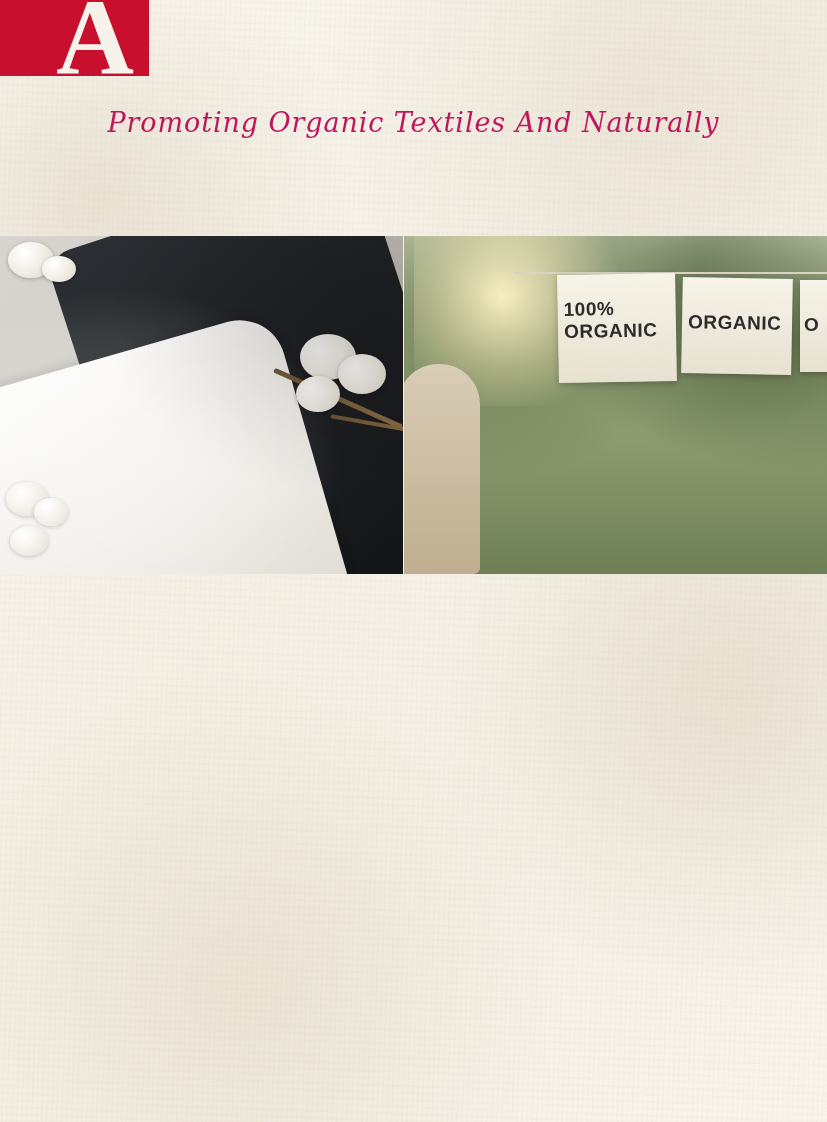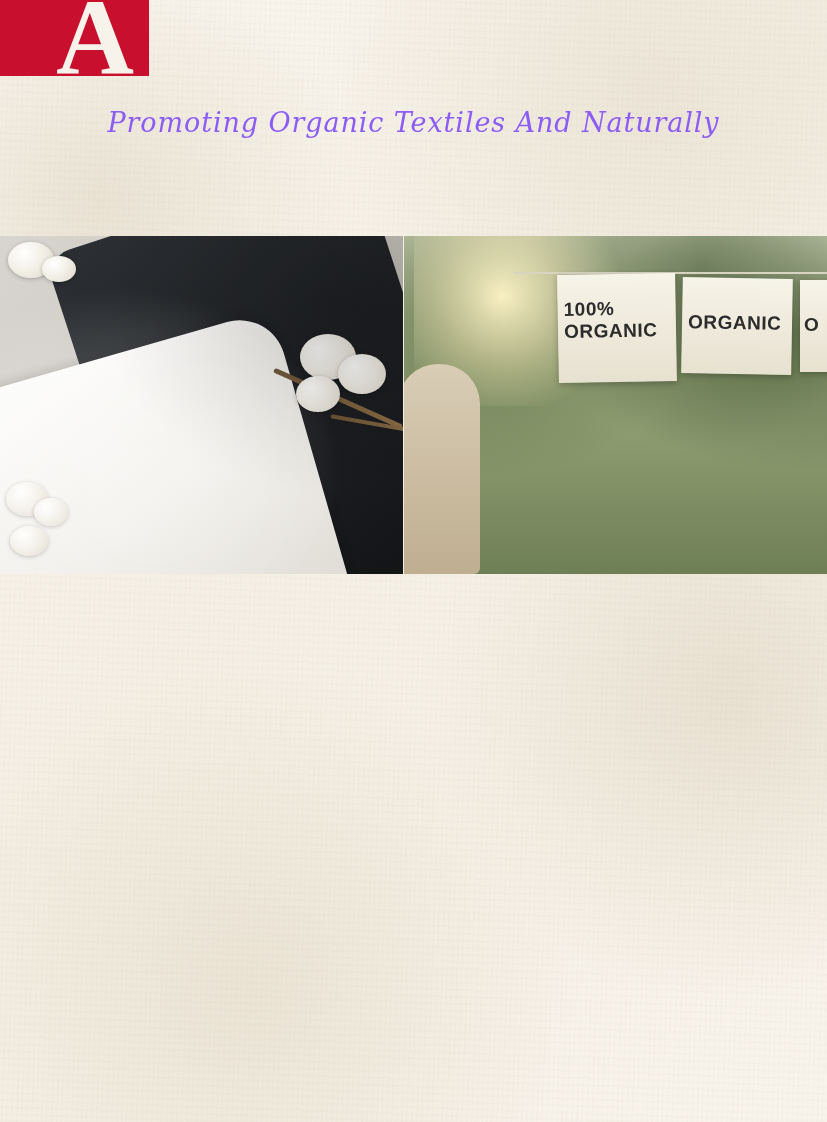--- a/index.html
+++ b/index.html
@@ -77,21 +77,21 @@
     left: 0;
     top: 98px;
     width: 827px;
     text-align: center;
     z-index: 3;
   }
   .title-line {
     font-family: "DejaVu Serif", serif;
     font-style: italic;
     font-size: 27px;
-    color: #8b5cf6;
+    color: #be185d;
     letter-spacing: .9px;
     line-height: 50px;
     white-space: nowrap;
   }
 
   
   .hero {
     position: absolute;
     left: 0;
     top: 236px;

